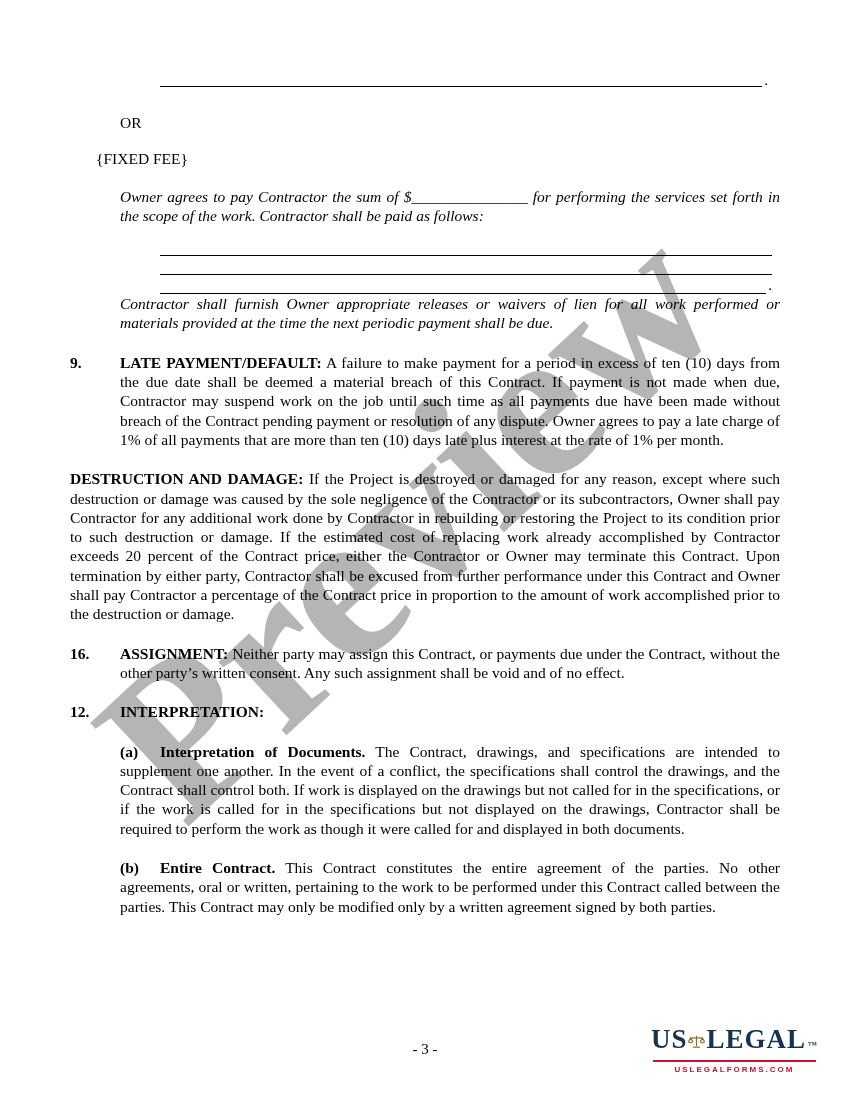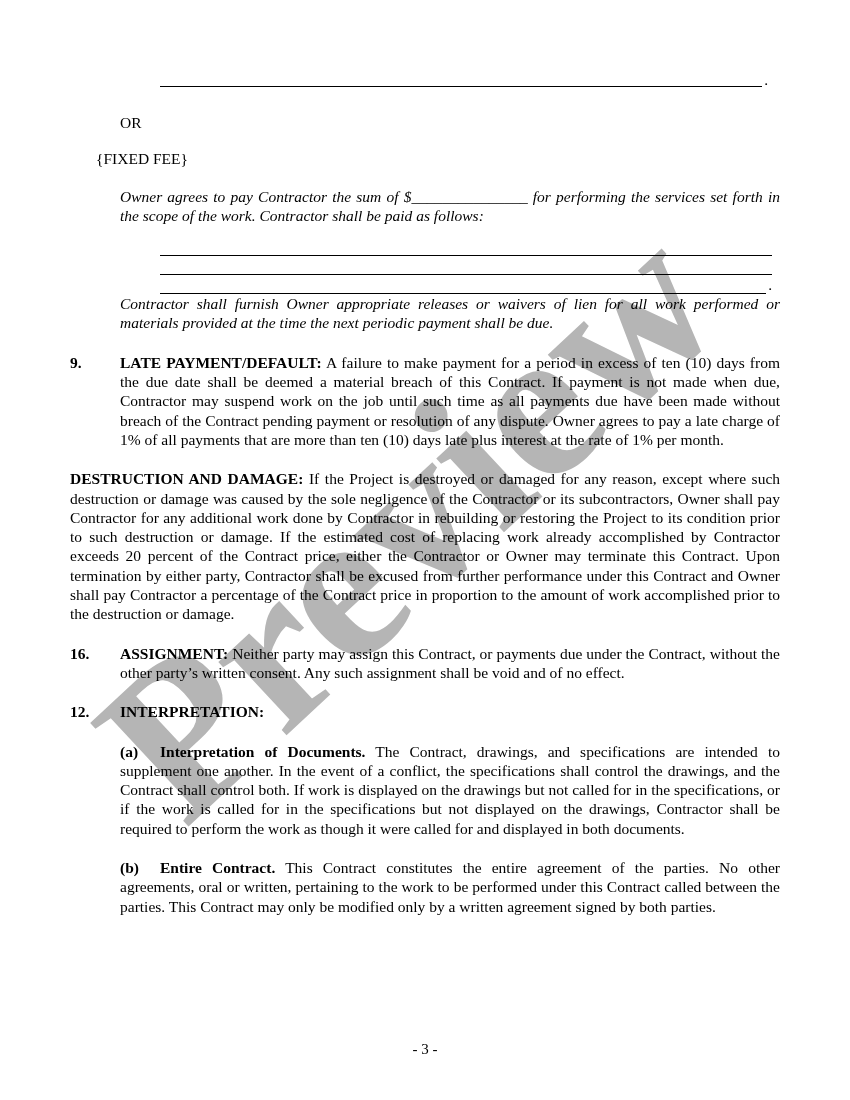--- a/index.html
+++ b/index.html
@@ -131,14 +131,34 @@
     <p class="subclause"><span class="sub-label">(a)</span><span class="bold">Interpretation of Documents.</span> <span>The Contract, drawings, and specifications are intended to supplement one another. In the event of a conflict, the specifications shall control the drawings, and the Contract shall control both. If work is displayed on the drawings but not called for in the specifications, or if the work is called for in the specifications but not displayed on the drawings, Contractor shall be required to perform the work as though it were called for and displayed in both documents.</span></p>
 
     <p class="subclause"><span class="sub-label">(b)</span><span class="bold">Entire Contract.</span> <span>This Contract constitutes the entire agreement of the parties. No other agreements, oral or written, pertaining to the work to be performed under this Contract called between the parties. This Contract may only be modified only by a written agreement signed by both parties.</span></p>
 
   </div>
 
   <div class="watermark">Preview</div>
 
   <div class="page-number">- 3 -</div>
 
+  <div class="logo">
+    <div class="logo-row">
+      <span>US</span>
+      <span class="scales">
+        <svg viewBox="0 0 20 19" width="17" height="16" aria-hidden="true">
+          <g stroke="#8a6d1f" stroke-width="1.4" fill="none">
+            <line x1="10" y1="1" x2="10" y2="13.5"></line>
+            <line x1="3" y1="3.5" x2="17" y2="3.5"></line>
+            <path d="M0.5 8 A2.9 2.9 0 0 0 5.5 8 L3 3.5 Z"></path>
+            <path d="M14.5 8 A2.9 2.9 0 0 0 19.5 8 L17 3.5 Z"></path>
+            <line x1="6" y1="14.5" x2="14" y2="14.5"></line>
+          </g>
+        </svg>
+      </span>
+      <span>LEGAL</span>
+      <sup>™</sup>
+    </div>
+    <div class="logo-rule"></div>
+    <div class="logo-tagline">USLEGALFORMS.COM</div>
+  </div>
 
 </div>
 
 </body></html>

